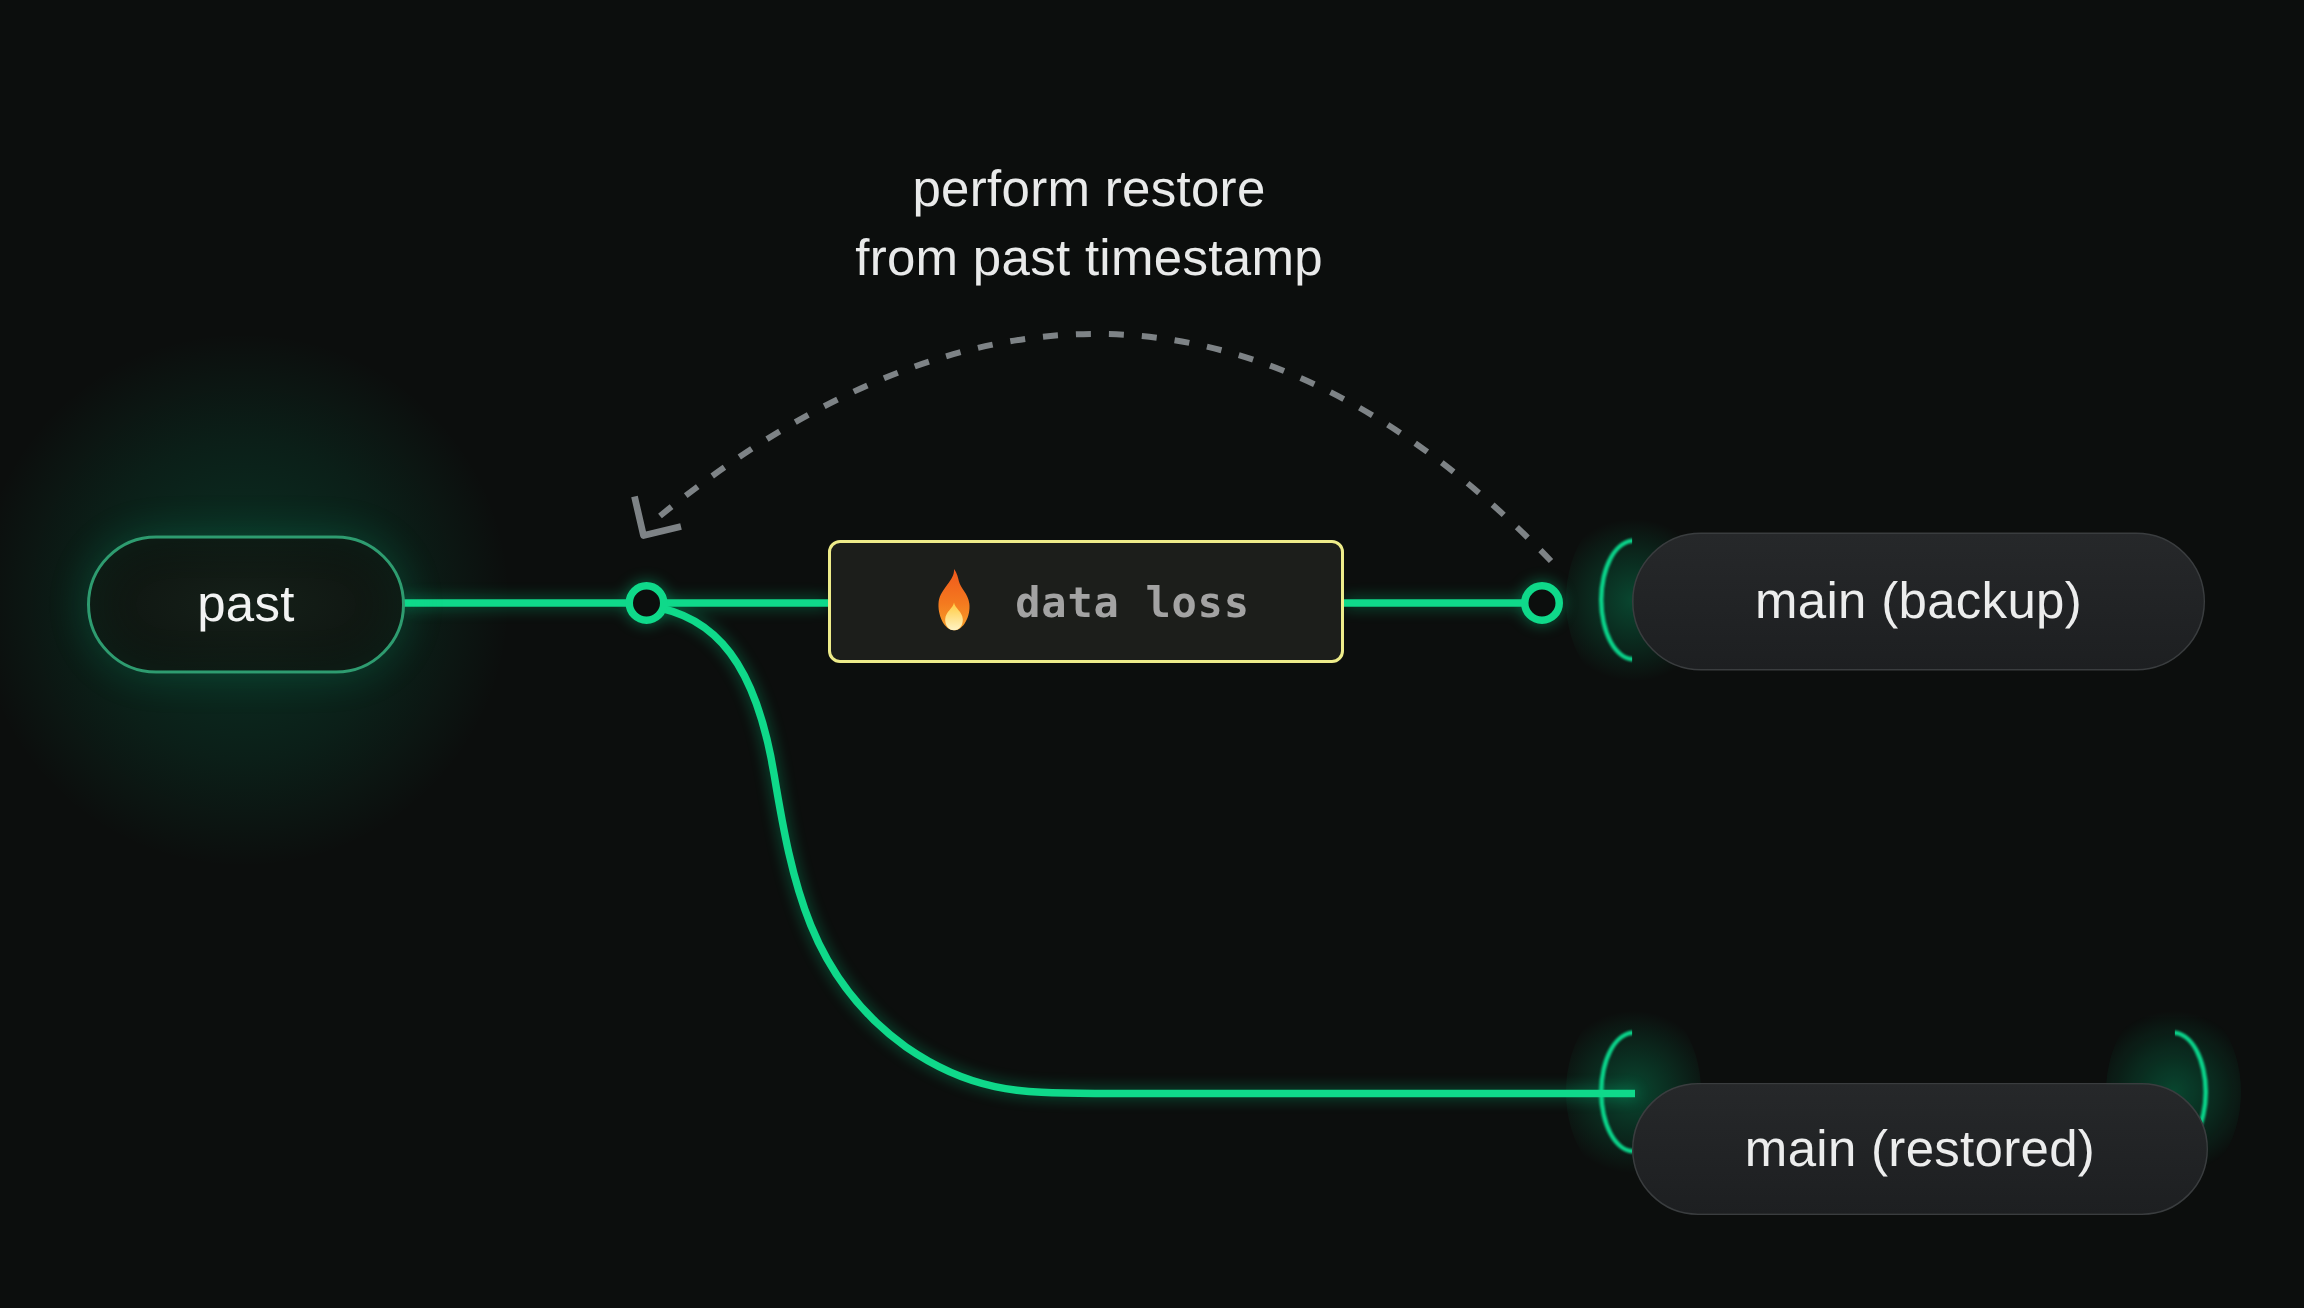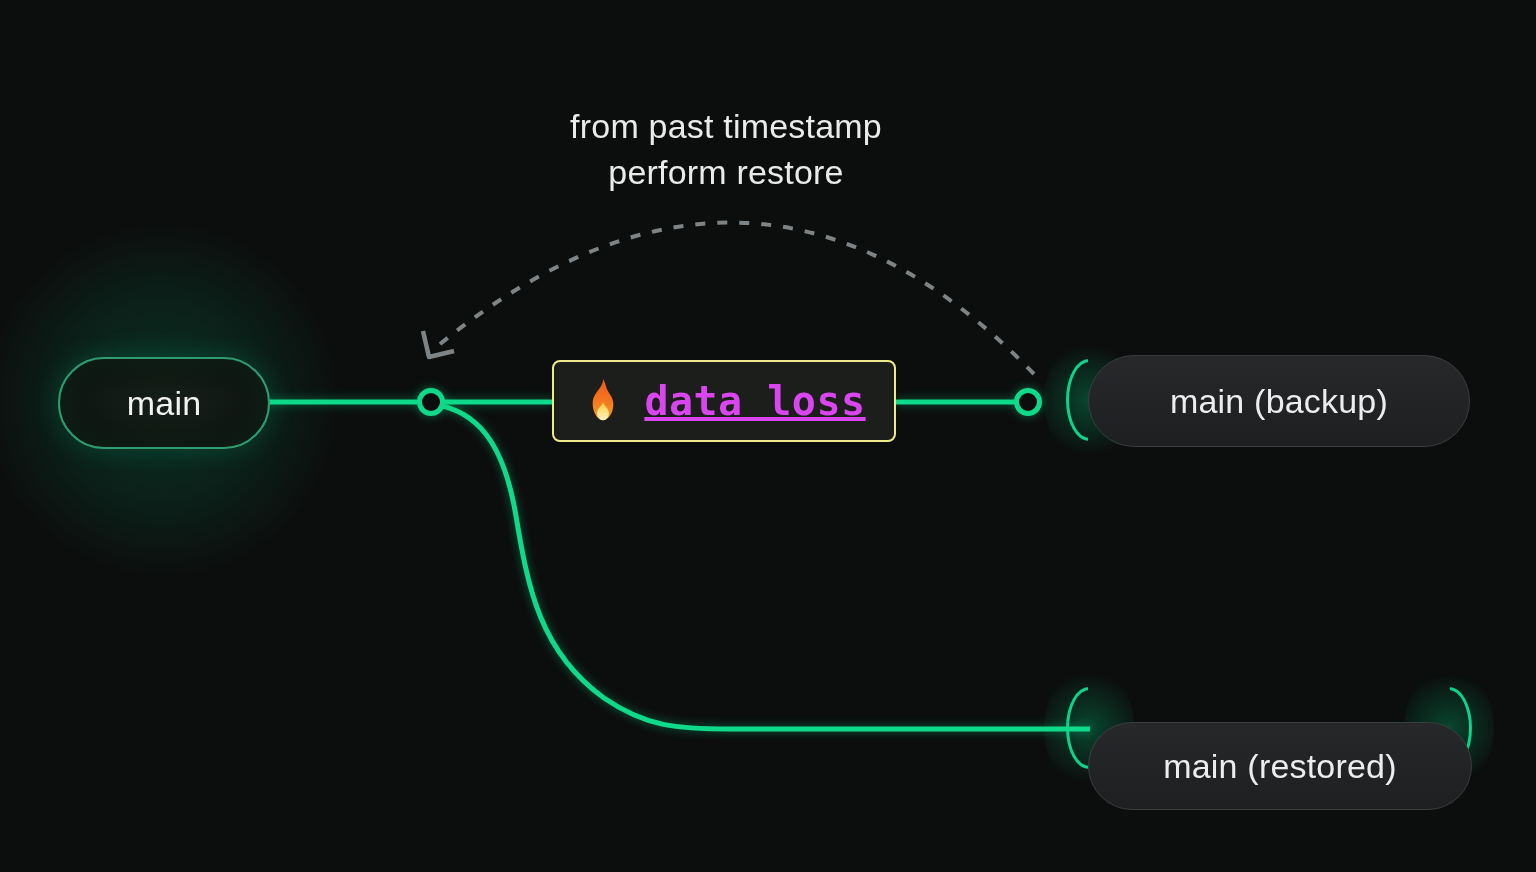--- a/index.html
+++ b/index.html
@@ -151,35 +151,34 @@
     border-radius: 8px;
     display: flex;
     align-items: center;
     justify-content: center;
     gap: 20px;
     z-index: 4;
   }
   .event-label {
     font-family: "DejaVu Sans Mono", "Liberation Mono", monospace;
     font-weight: 700;
-    font-size: 40px;
-    color: #d946ef;
+    font-size: 28px;
+    color: #a3a3a3;
     letter-spacing: 0.5px;
-    text-decoration: underline;
   }
   .flame { width: 42px; height: 46px; }
 </style>
 </head>
 <body>
 
 <div class="stage">
 
   <div class="annotation">
+    <div>perform restore</div>
     <div>from past timestamp</div>
-    <div>perform restore</div>
   </div>
 
   <div class="glow-main"></div>
 
   <div class="crescent crescent-backup-left"></div>
   <div class="crescent crescent-restored-left"></div>
   <div class="crescent flip crescent-restored-right"></div>
 
   <svg class="wires" width="1536" height="872" viewBox="0 0 1536 872">
 
@@ -193,21 +192,21 @@
       <path class="green-wire" d="M 896 402 H 1028"></path>
 
       <path class="green-wire" d="M 432 404 C 478 410 504 444 516 516 C 528 588 540 652 604 698 C 646 727 678 729 730 729 L 1090 729"></path>
 
       <circle class="branch-dot" cx="431" cy="402" r="11.5"></circle>
       <circle class="branch-dot" cx="1028" cy="402" r="11.5"></circle>
     </g>
   </svg>
 
   <div class="pill pill-main">
-    <span>main</span>
+    <span>past</span>
   </div>
 
   <div class="pill pill-gray pill-backup">
     <span>main (backup)</span>
   </div>
 
   <div class="pill pill-gray pill-restored">
     <span>main (restored)</span>
   </div>
 

